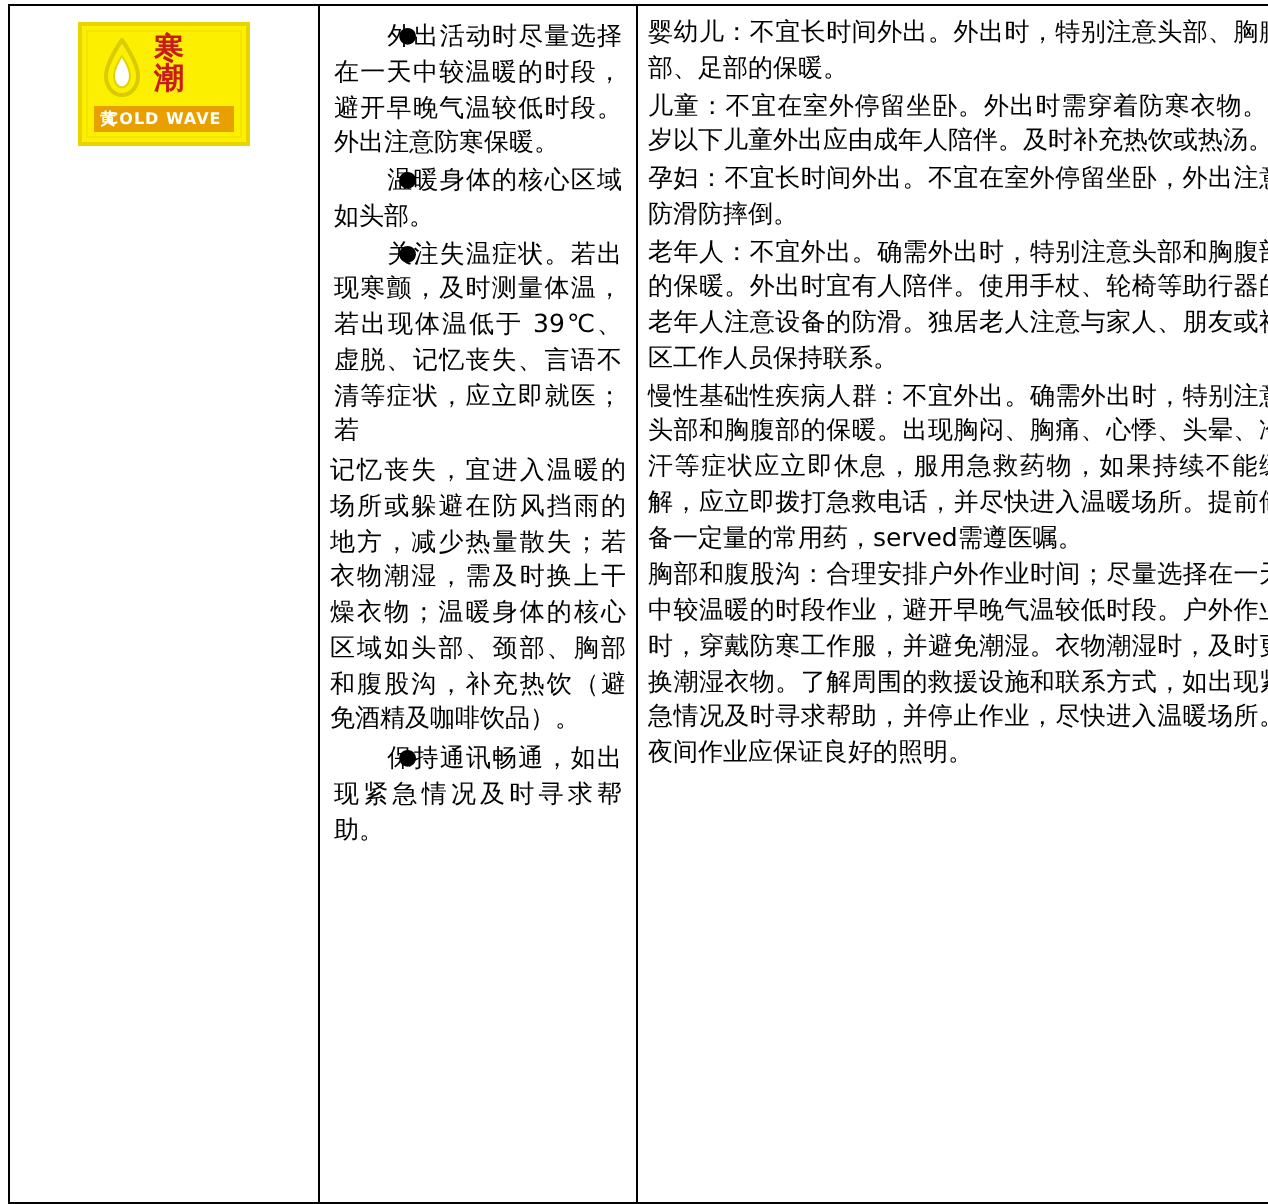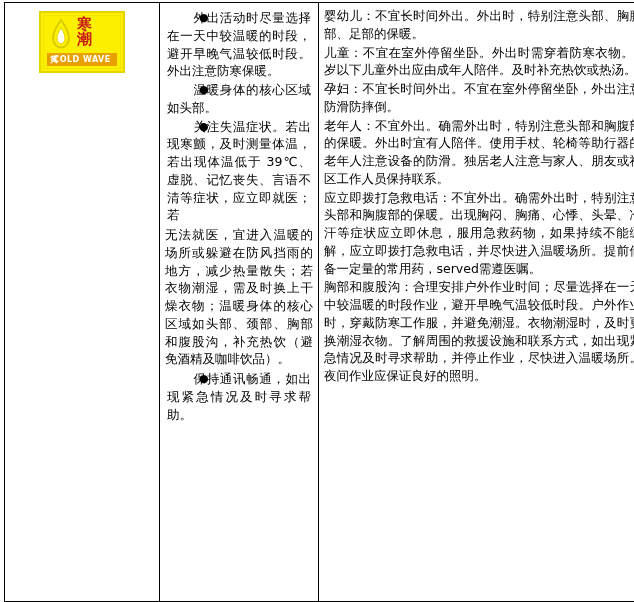--- a/index.html
+++ b/index.html
@@ -164,30 +164,30 @@
           </div>
         </div>
       </td>
 
       <td class="col-mid">
         <ul class="bullets">
           <li><span class="bullet">●</span><span>外出活动时尽量选择在一天中较温暖的时段，避开早晚气温较低时段。外出注意防寒保暖。</span></li>
           <li><span class="bullet">●</span><span>温暖身体的核心区域如头部。</span></li>
           <li><span class="bullet">●</span><span>关注失温症状。若出现寒颤，及时测量体温，若出现体温低于 39℃、虚脱、记忆丧失、言语不清等症状，应立即就医；若</span></li>
         </ul>
-        <p class="mid-para">无法就医，宜进入温暖的场所或躲避在防风挡雨的地方，减少热量散失；若衣物潮湿，需及时换上干燥衣物；温暖身体的核心区域如头部、颈部、胸部和腹股沟，补充热饮（避免酒精及咖啡饮品）。</p>
+        <p class="mid-para">记忆丧失，宜进入温暖的场所或躲避在防风挡雨的地方，减少热量散失；若衣物潮湿，需及时换上干燥衣物；温暖身体的核心区域如头部、颈部、胸部和腹股沟，补充热饮（避免酒精及咖啡饮品）。</p>
         <ul class="bullets">
           <li><span class="bullet">●</span><span>保持通讯畅通，如出现紧急情况及时寻求帮助。</span></li>
         </ul>
       </td>
 
       <td class="col-right">
         <p class="right-para"><span>婴幼儿：</span><span>不宜长时间外出。外出时，特别注意头部、胸腹部、足部的保暖。</span></p>
         <p class="right-para"><span>儿童：</span><span>不宜在室外停留坐卧。外出时需穿着防寒衣物。8 岁以下儿童外出应由成年人陪伴。及时补充热饮或热汤。</span></p>
         <p class="right-para"><span>孕妇：</span><span>不宜长时间外出。不宜在室外停留坐卧，外出注意防滑防摔倒。</span></p>
         <p class="right-para"><span>老年人：</span><span>不宜外出。确需外出时，特别注意头部和胸腹部的保暖。外出时宜有人陪伴。使用手杖、轮椅等助行器的老年人注意设备的防滑。独居老人注意与家人、朋友或社区工作人员保持联系。</span></p>
-        <p class="right-para"><span>应立即拨打急救电话：</span><span>不宜外出。确需外出时，特别注意头部和胸腹部的保暖。出现胸闷、胸痛、心悸、头晕、冷汗等症状应立即休息，服用急救药物，如果持续不能缓解，应立即拨打急救电话，并尽快进入温暖场所。提前储备一定量的常用药，served需遵医嘱。</span></p>
+        <p class="right-para"><span>慢性基础性疾病人群：</span><span>不宜外出。确需外出时，特别注意头部和胸腹部的保暖。出现胸闷、胸痛、心悸、头晕、冷汗等症状应立即休息，服用急救药物，如果持续不能缓解，应立即拨打急救电话，并尽快进入温暖场所。提前储备一定量的常用药，served需遵医嘱。</span></p>
         <p class="right-para"><span>胸部和腹股沟：</span><span>合理安排户外作业时间；尽量选择在一天中较温暖的时段作业，避开早晚气温较低时段。户外作业时，穿戴防寒工作服，并避免潮湿。衣物潮湿时，及时更换潮湿衣物。了解周围的救援设施和联系方式，如出现紧急情况及时寻求帮助，并停止作业，尽快进入温暖场所。夜间作业应保证良好的照明。</span></p>
       </td>
     </tr>
   </tbody>
     </table>
 </div>
 
 </body></html>

